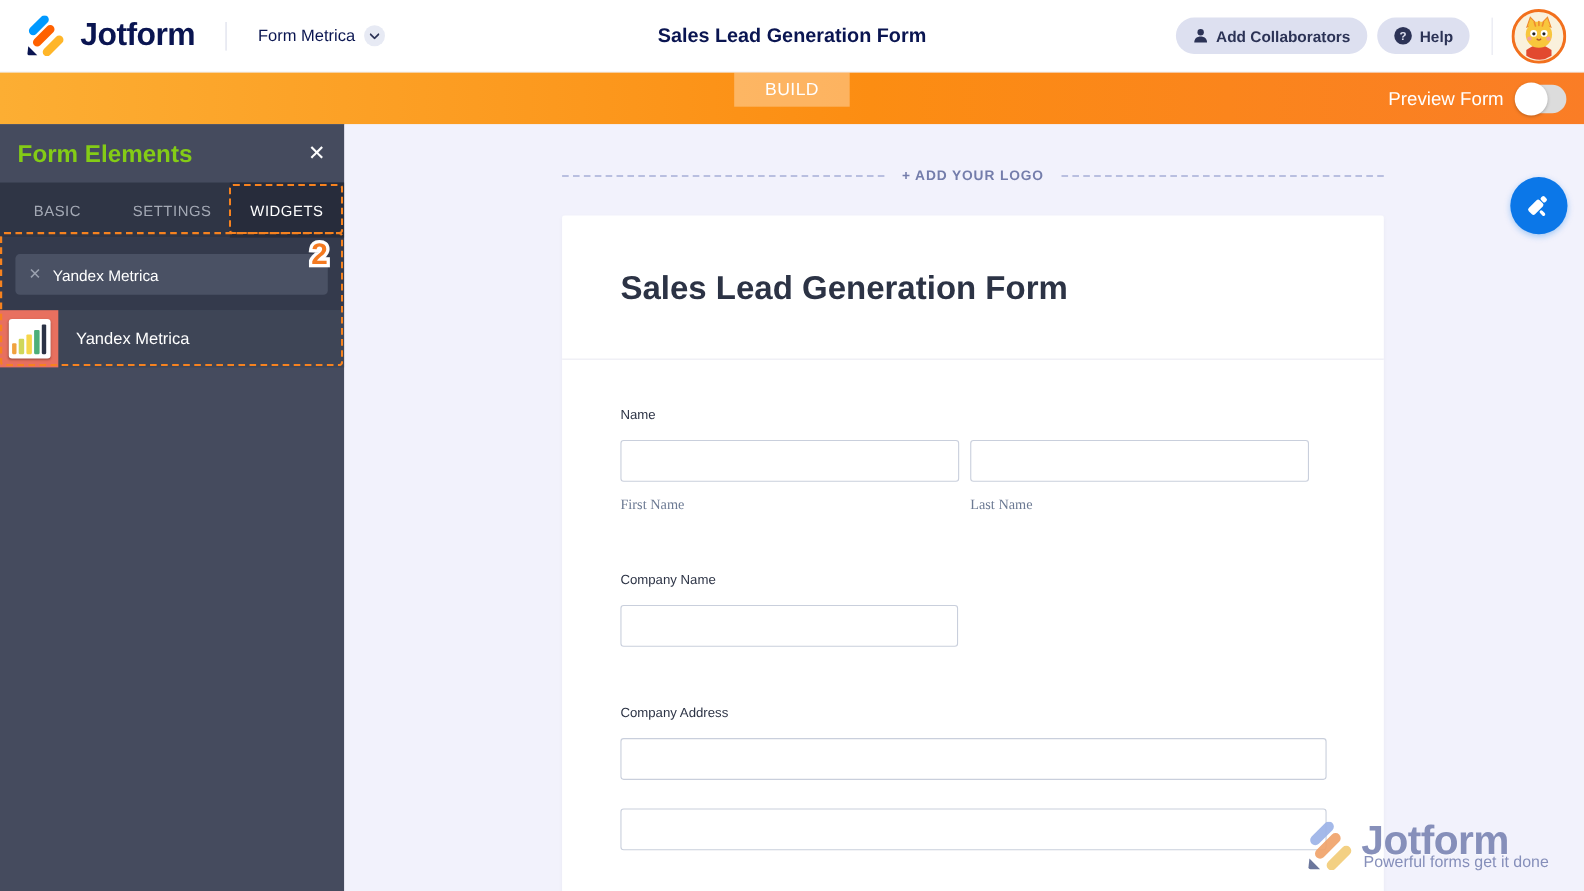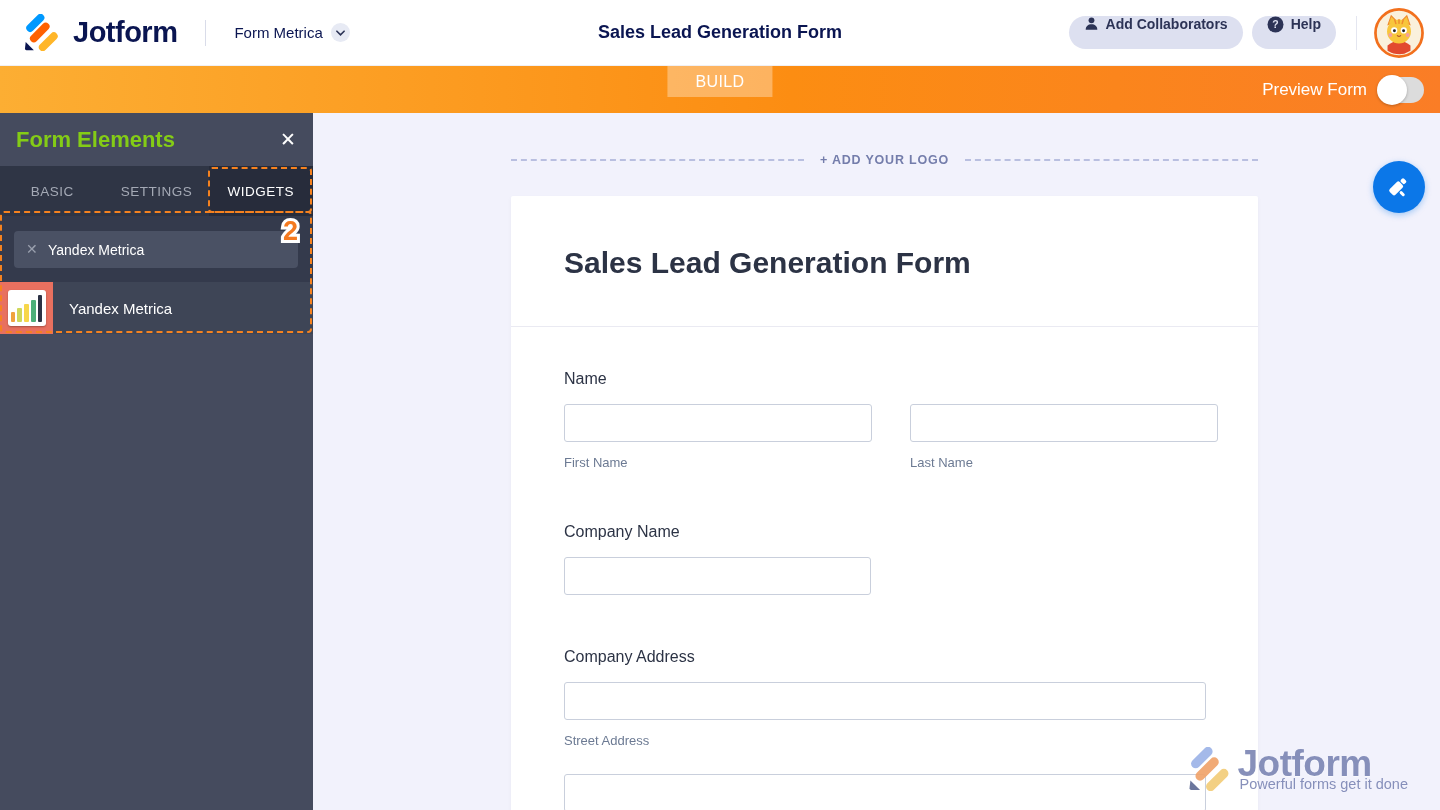--- a/index.html
+++ b/index.html
@@ -7,21 +7,21 @@
 
   
   .header { height:66px; background:#fff; display:flex; align-items:center; position:relative; border-bottom:1px solid #f0f0f4; }
   .brand-wrap { display:flex; align-items:center; gap:14px; padding-left:22px; }
   .brand-word { font-size:29px; font-weight:800; color:#0a1551; letter-spacing:-0.5px; }
   .hdr-divider { width:1px; height:26px; background:#d9dce9; margin:0 14px; }
   .app-label { font-size:15px; color:#0a1551; font-weight:500; display:flex; align-items:center; gap:8px; cursor:pointer; }
   .chev-circle { width:19px; height:19px; border-radius:50%; background:#e7eaf4; display:flex; align-items:center; justify-content:center; }
   .hdr-title { position:absolute; left:50%; transform:translateX(-50%); font-size:18px; font-weight:700; color:#0a1551; white-space:nowrap; }
   .hdr-right { margin-left:auto; display:flex; align-items:center; padding-right:8px; }
-  .pill-btn { display:flex; gap:7px; background:#dde0f0; border:none; border-radius:17px; height:33px; padding:0 15px; font-size:14px; font-weight:700; color:#2c3356; cursor:pointer; font-family:inherit; }
+  .pill-btn { display:flex; align-items:center; gap:7px; background:#dde0f0; border:none; border-radius:17px; height:33px; padding:0 15px; font-size:14px; font-weight:700; color:#2c3356; cursor:pointer; font-family:inherit; }
   .pill-btn + .pill-btn { margin-left:9px; }
   .hdr-vline { width:1px; height:34px; background:#e4e6f0; margin:0 17px 0 20px; }
   .avatar-btn { width:50px; height:50px; border-radius:50%; border:none; background:transparent; padding:0; cursor:pointer; margin-right:8px; }
 
   
   .navbar { height:47px; background:linear-gradient(90deg,#fcae33 0%, #fc8d12 55%, #fa7d26 100%); position:relative; display:flex; align-items:center; }
   .nav-tabs { position:absolute; left:50%; transform:translateX(-50%); height:47px; display:flex; }
   .nav-tab { height:31px; display:flex; align-items:center; justify-content:center; padding:0 28px; color:#fff; font-size:16px; letter-spacing:0.4px; font-weight:500; cursor:pointer; }
   .nav-tab.active { background:rgba(255,255,255,0.33); }
   .nav-right { margin-left:auto; display:flex; align-items:center; gap:11px; padding-right:16px; }
@@ -63,22 +63,22 @@
   .canvas { flex:1; position:relative; background:#f2f2fc; overflow:hidden; }
   .logo-row { margin:40px 0 0 198px; width:747px; display:flex; align-items:center; gap:16px; cursor:pointer; }
   .logo-row .dash { flex:1; border-top:2px dashed #b9bfe0; }
   .logo-row .lbl { font-size:12.5px; font-weight:700; letter-spacing:0.8px; color:#747dab; white-space:nowrap; }
   .form-card { margin:29px 0 0 198px; width:747px; background:#fff; border-radius:2px 2px 0 0; box-shadow:0 2px 5px rgba(20,20,60,0.04); }
   .card-head { padding:50px 52px 46px 53px; border-bottom:1px solid #eaeaf2; cursor:pointer; }
   .card-title { font-size:30px; font-weight:700; color:#2c3345; }
   .card-body { padding:43px 52px 40px 53px; }
   .field { margin-bottom:53px; cursor:pointer; }
   .field:last-child { margin-bottom:0; }
-  .f-label { font-size:16px; font-weight:500; color:#2c3345; margin-bottom:16px; }
-  .f-row { display:flex; gap:38px; }
+  .f-label { font-size:12px; font-weight:500; color:#2c3345; margin-bottom:16px; }
+  .f-row { display:flex; gap:10px;font-family:Liberation Serif, serif; }
   .f-input { height:38px; border:1px solid #c9cfdc; border-radius:3px; background:#fff; font-family:inherit; font-size:14px; padding:0 10px; color:#2c3345; }
   .w-half { width:308px; } .w-full { width:642px; }
   .f-sub { font-size:13px; color:#6c7a93; margin-top:13px; }
   .f-col { display:flex; flex-direction:column; }
   .mt26 { margin-top:26px; }
 
   .designer-btn { position:absolute; top:48px; right:15px; width:52px; height:52px; border-radius:50%; background:#0b77e8; border:none; cursor:pointer; display:flex; align-items:center; justify-content:center; box-shadow:0 2px 6px rgba(11,119,232,0.35); }
 
   
   .watermark { position:absolute; right:32px; bottom:18px; display:flex; align-items:center; gap:8px; opacity:0.92; pointer-events:none; }
@@ -233,21 +233,20 @@
 
         <div class="field">
           <div class="f-label">Company Name</div>
           <input class="f-input w-half" style="width: 307px;">
         </div>
 
         <div class="field">
           <div class="f-label">Company Address</div>
           <div class="f-col">
             <input class="f-input w-full" style="">
-            <span class="f-sub">Street Address</span>
             <input class="f-input w-full mt26" style="">
           </div>
         </div>
 
       </div>
     </div>
 
     <button class="designer-btn">
       <span style="display:flex;">
         <svg width="26" height="26" viewBox="0 0 26 26">

